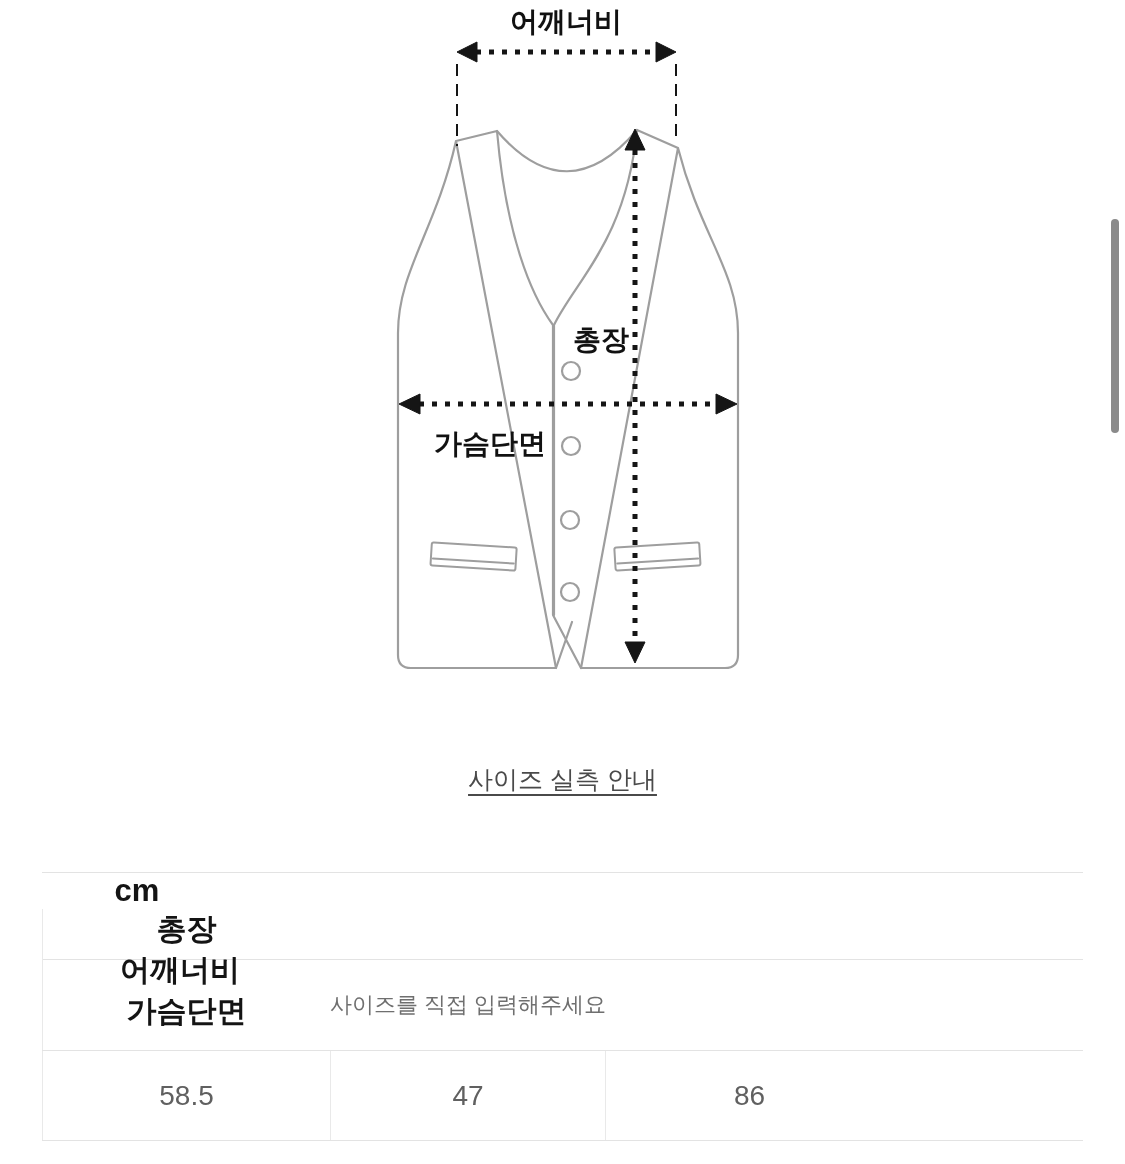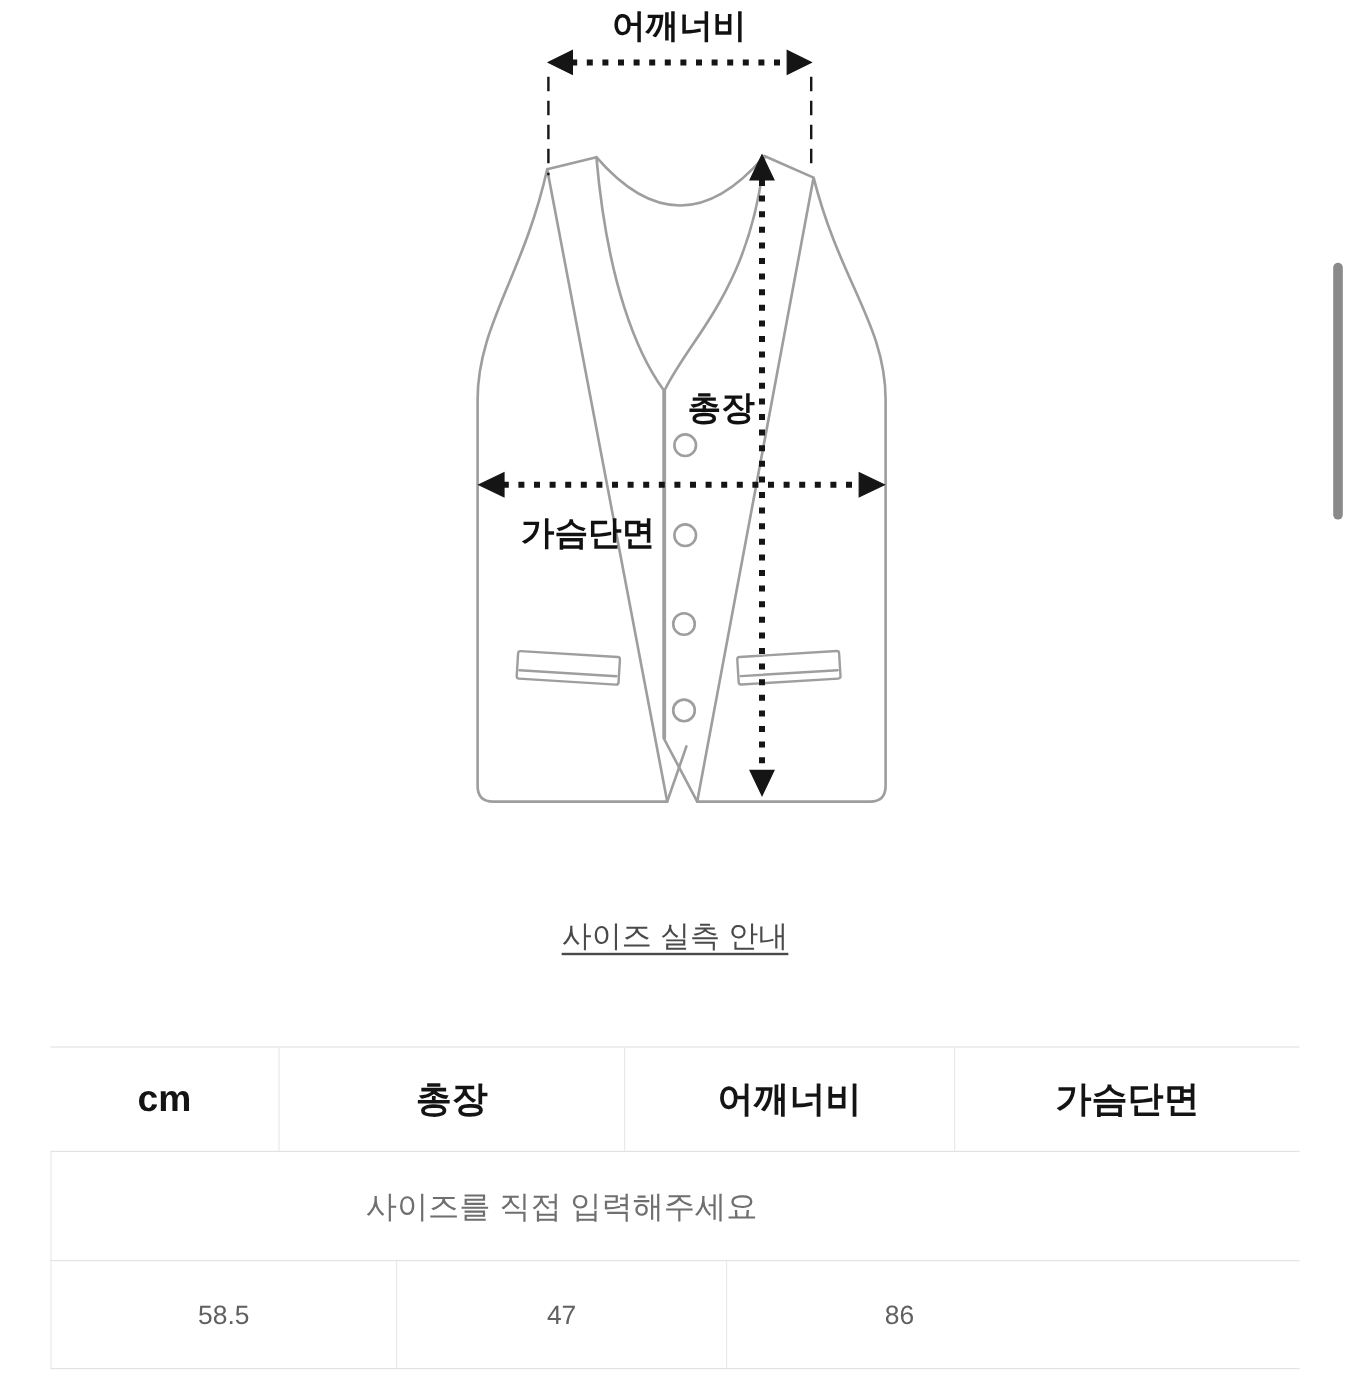--- a/index.html
+++ b/index.html
@@ -35,32 +35,32 @@
     position:absolute;left:42px;top:872px;width:1041px;
     border-top:1.5px solid #e3e3e3;
     color:#111111;
   }
   .trow{display:flex;border-bottom:1.5px solid #e3e3e3;}
   .tcell{
     display:flex;align-items:center;justify-content:center;
     box-sizing:border-box;
   }
   .tcell.vline{border-left:1.5px solid #e9e9e9;}
-  .row-head{height:86px;}
+  .row-head{height:86px;flex-direction:column;}
   .row-mysize{height:90px;}
   .row-os{height:89px;}
   .c1{width:190px;}
   .c2{width:288px;}
   .c3{width:275px;}
   .c4{width:288px;}
   .cmerged{width:851px;}
   .cell-strong{font-size:31px;font-weight:600;color:#141414;}
   .cell-header{font-size:30px;font-weight:600;color:#141414;}
-  .cell-value{font-size:22px;font-weight:400;color:#606060;}
-  .cell-hint{font-size:26px;font-weight:400;color:#6f6f6f;cursor:pointer;}
+  .cell-value{font-size:28px;font-weight:400;color:#606060;}
+  .cell-hint{font-size:22px;font-weight:400;color:#6f6f6f;cursor:pointer;}
 </style>
 </head>
 <body>
 
 <div class="diagram-wrap">
   <svg width="1125" height="740" viewBox="0 0 1125 740">
 
     <g stroke="#9e9e9e" stroke-width="2.2" fill="none" stroke-linejoin="round" stroke-linecap="round">
 
       <path d="M456,141 L497,131

